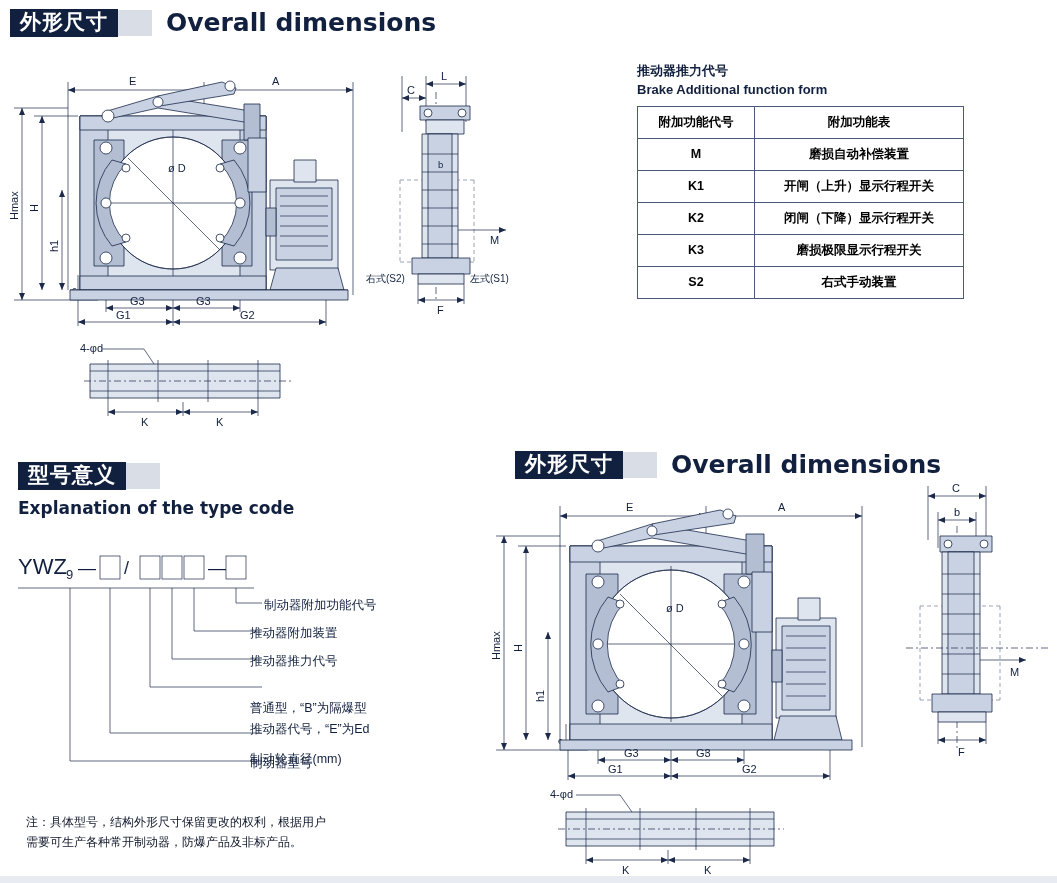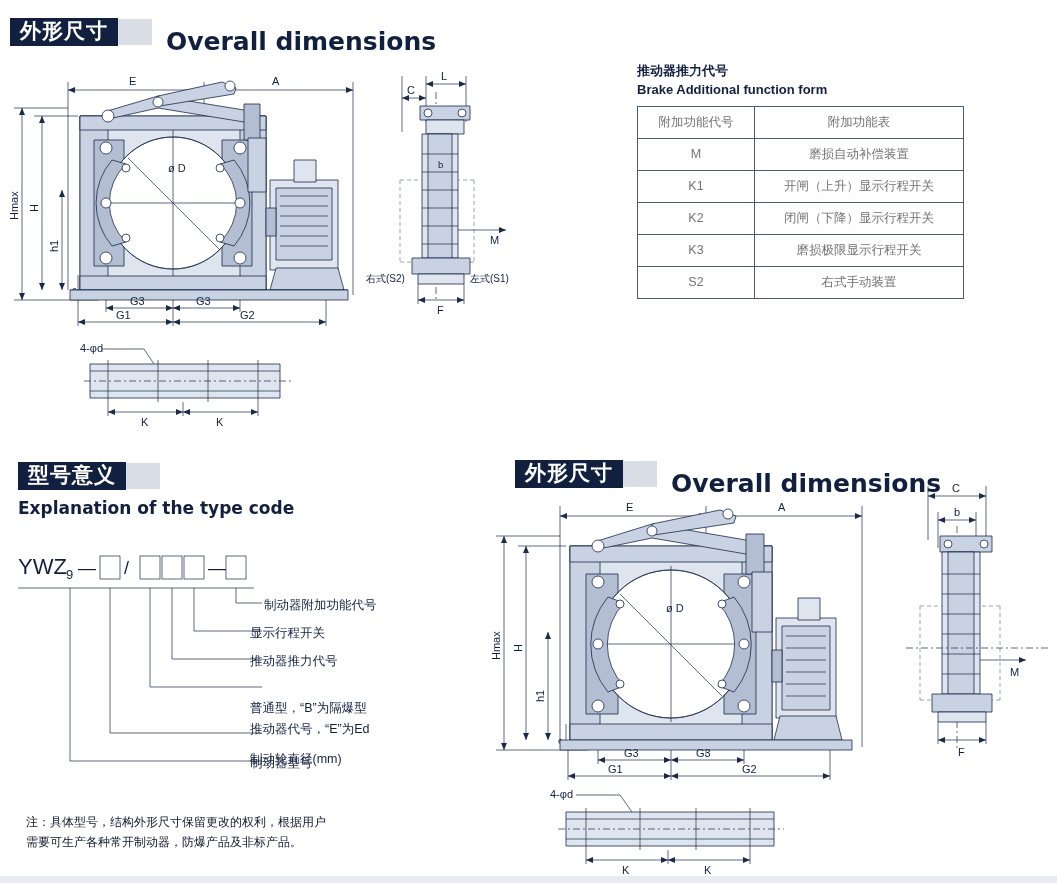--- a/index.html
+++ b/index.html
@@ -25,29 +25,29 @@
     line-height:1;
   }
   .banner .bar{
     background:#d9dde6;
     height:26px;width:34px;
   }
   .banner .en{
     font-size:25px;font-weight:bold;color:#12203f;
     margin-left:14px;white-space:nowrap;
     font-family:"DejaVu Sans", sans-serif;
-    margin-top:19px;
   }
 
   
   .tbl-title{font-size:13px;font-weight:bold;color:#12203f;line-height:1.45;}
   table.fn{
     border-collapse:collapse;
     font-size:12.5px;
-    color:#737373;
+    color:#000000;
+    font-weight:bold;
   }
   table.fn td{
     border:1px solid #4a5a7a;
     height:31px;
     text-align:center;
     padding:0 6px;
     white-space:nowrap;
   }
   table.fn td.c1{width:104px;}
   table.fn td.c2{width:196px;}
@@ -359,21 +359,21 @@
         <line x1="136" y1="139" x2="248" y2="139"></line>
     <line x1="96" y1="40" x2="96" y2="185"></line>
         <line x1="96" y1="185" x2="248" y2="185"></line>
     <line x1="56" y1="40" x2="56" y2="213"></line>
         <line x1="56" y1="213" x2="248" y2="213"></line>
   </g>
 </svg>
 </div>
 
 <div class="abs leader" style="left:264px;top:597px;">制动器附加功能代号</div>
-<div class="abs leader" style="left:250px;top:625px;">显示行程开关</div>
+<div class="abs leader" style="left:250px;top:625px;">推动器附加装置</div>
 <div class="abs leader" style="left:250px;top:653px;">推动器推力代号</div>
 <div class="abs leader" style="left:250px;top:681px;margin-top:40px;">推动器代号，“E”为Ed</div>
 <div class="abs leader" style="left:250px;top:700px;">普通型，“B”为隔爆型</div>
 <div class="abs leader" style="left:250px;top:751px;">制动轮直径(mm)</div>
 <div class="abs leader" style="left:250px;top:755px;">制动器型号</div>
 
 <div class="abs note" style="left:26px;top:812px;width:330px;white-space:pre-line;">注：具体型号，结构外形尺寸保留更改的权利，根据用户
 需要可生产各种常开制动器，防爆产品及非标产品。</div>
 
 <div class="abs banner" style="left:515px;top:450px;">

